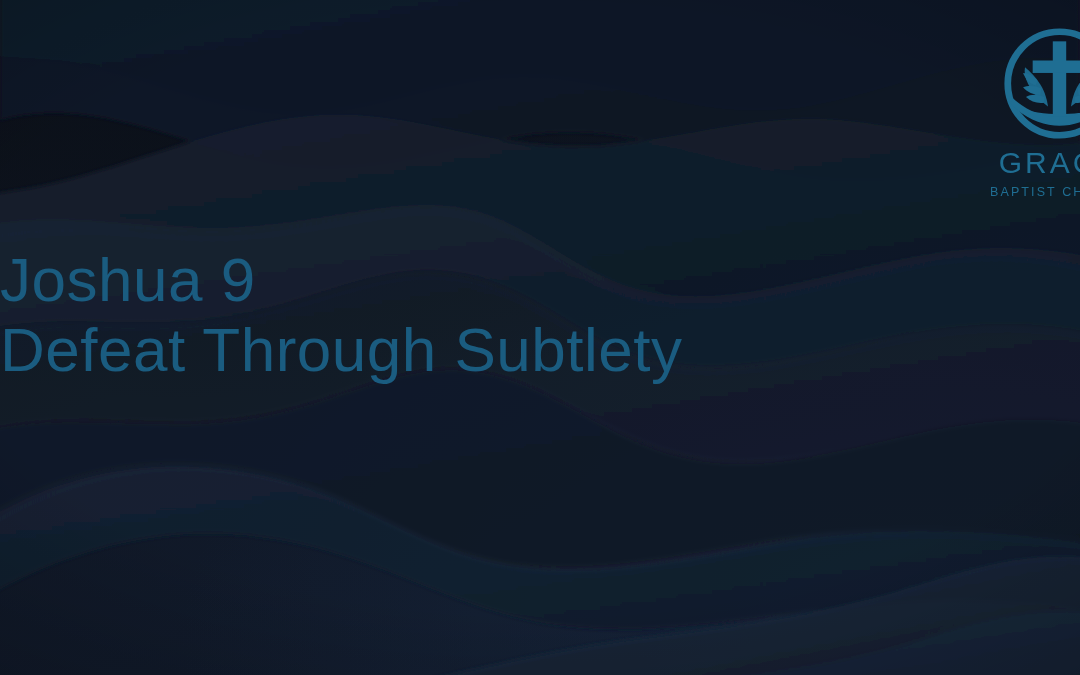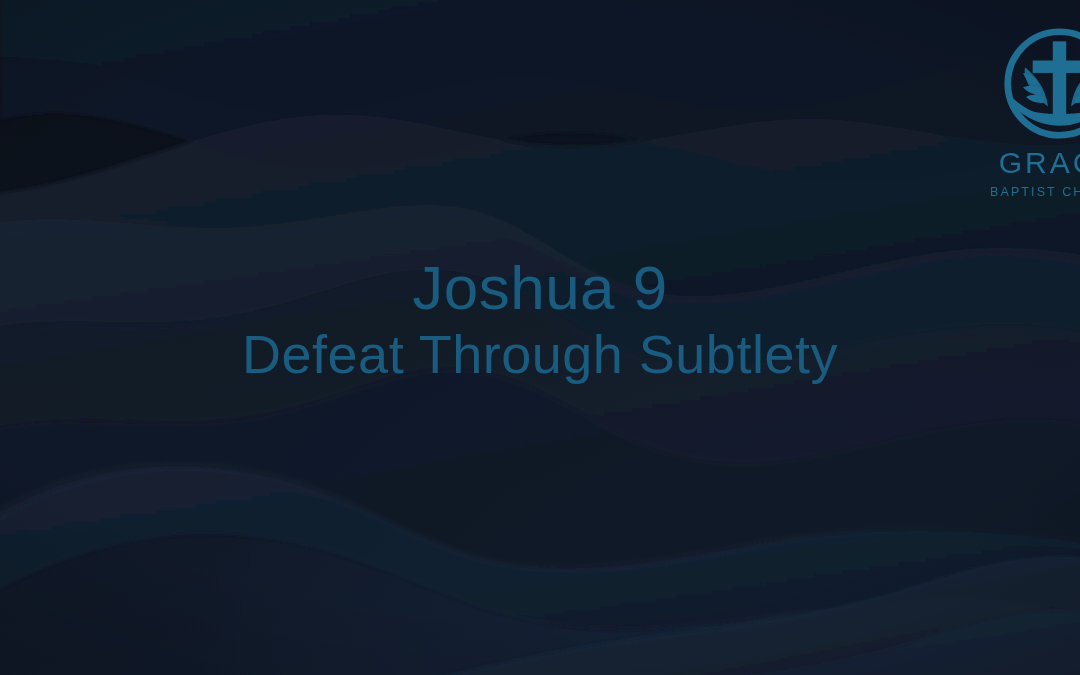--- a/index.html
+++ b/index.html
@@ -39,35 +39,35 @@
     inset: 0;
     background: radial-gradient(125% 105% at 50% 46%, rgba(0,0,0,0) 42%, rgba(0,0,0,0.42) 100%);
     pointer-events: none;
   }
 
   
   .title-block {
     position: absolute;
     left: 0;
     right: 0;
-    top: 256px;
-    text-align: center;
+    top: 248px;
+    text-align: left;
     line-height: 1.04;
     user-select: none;
   }
   .title-line1 {
     display: block;
     font-size: 62px;
     font-weight: 400;
     letter-spacing: 0.5px;
     color: #1a5c80;
   }
   .title-line2 {
     display: block;
-    font-size: 54px;
+    font-size: 62px;
     font-weight: 400;
     letter-spacing: 0.5px;
     color: #1a5c80;
     margin-top: 6px;
   }
 
   
   .logo {
     position: absolute;
     left: 972px;

